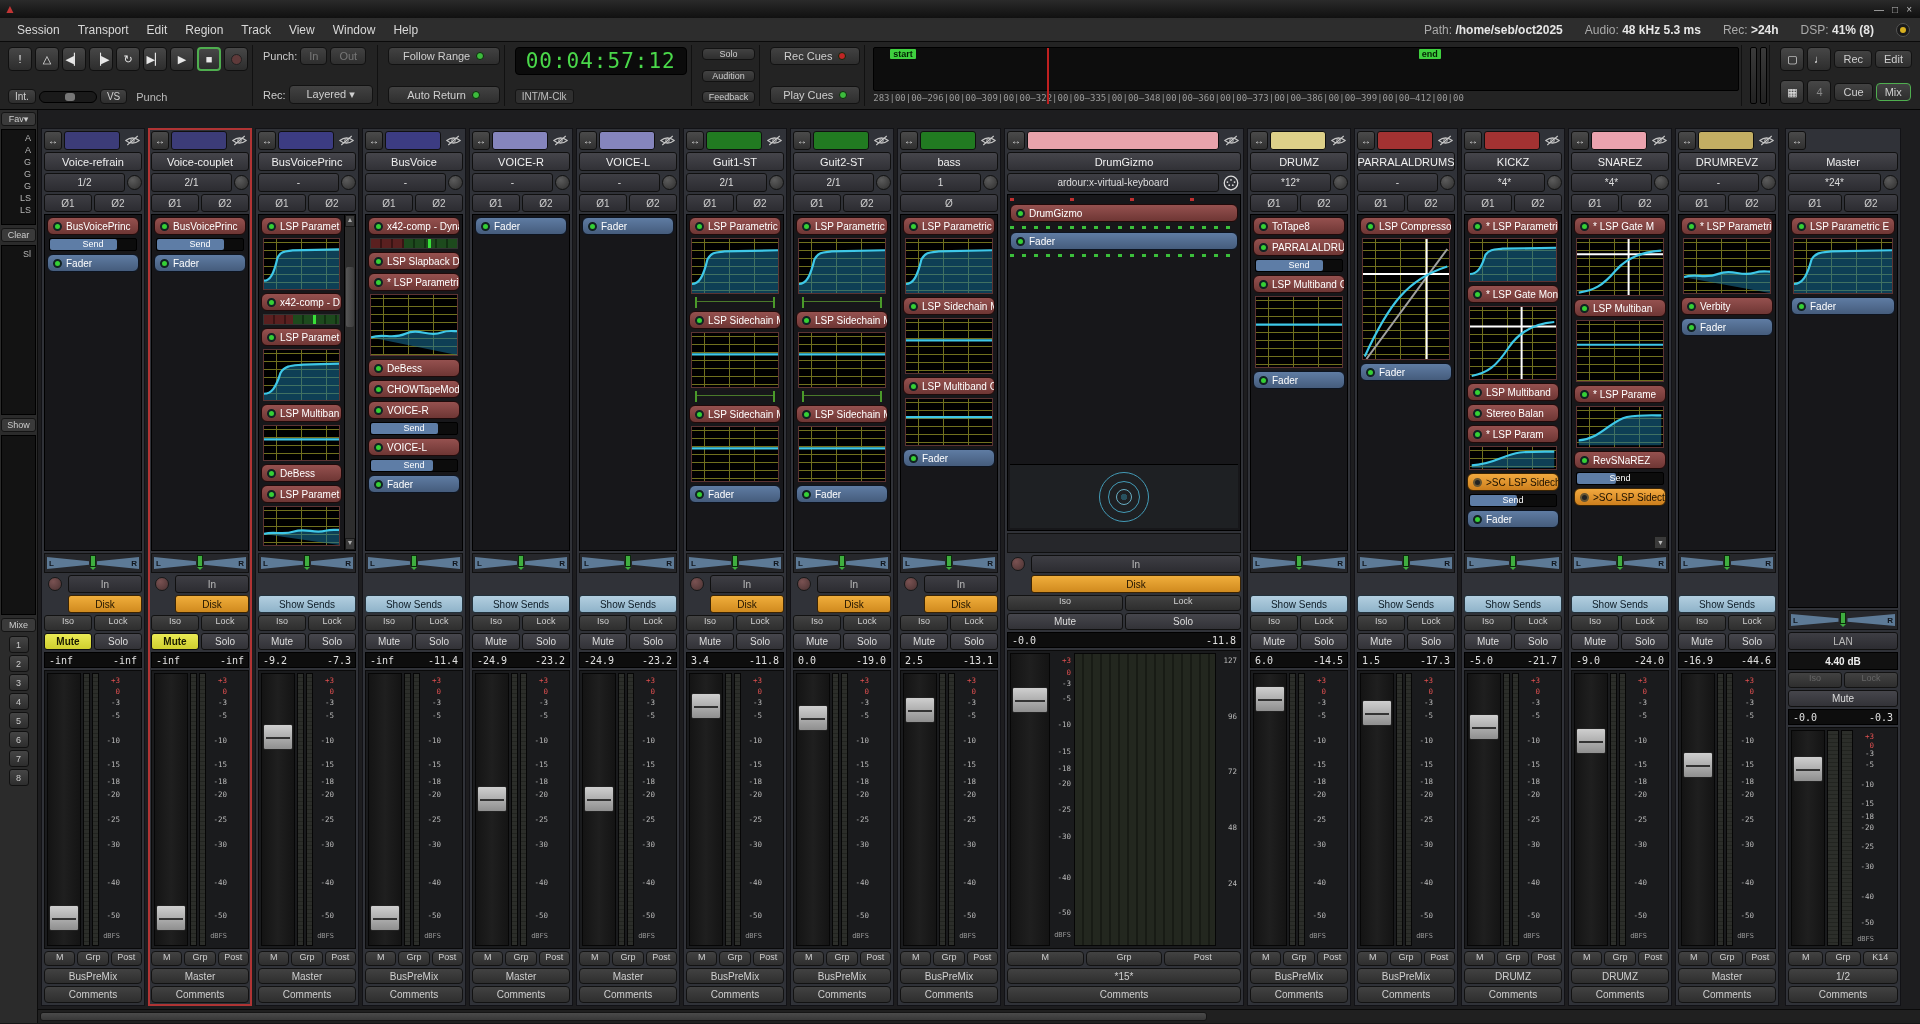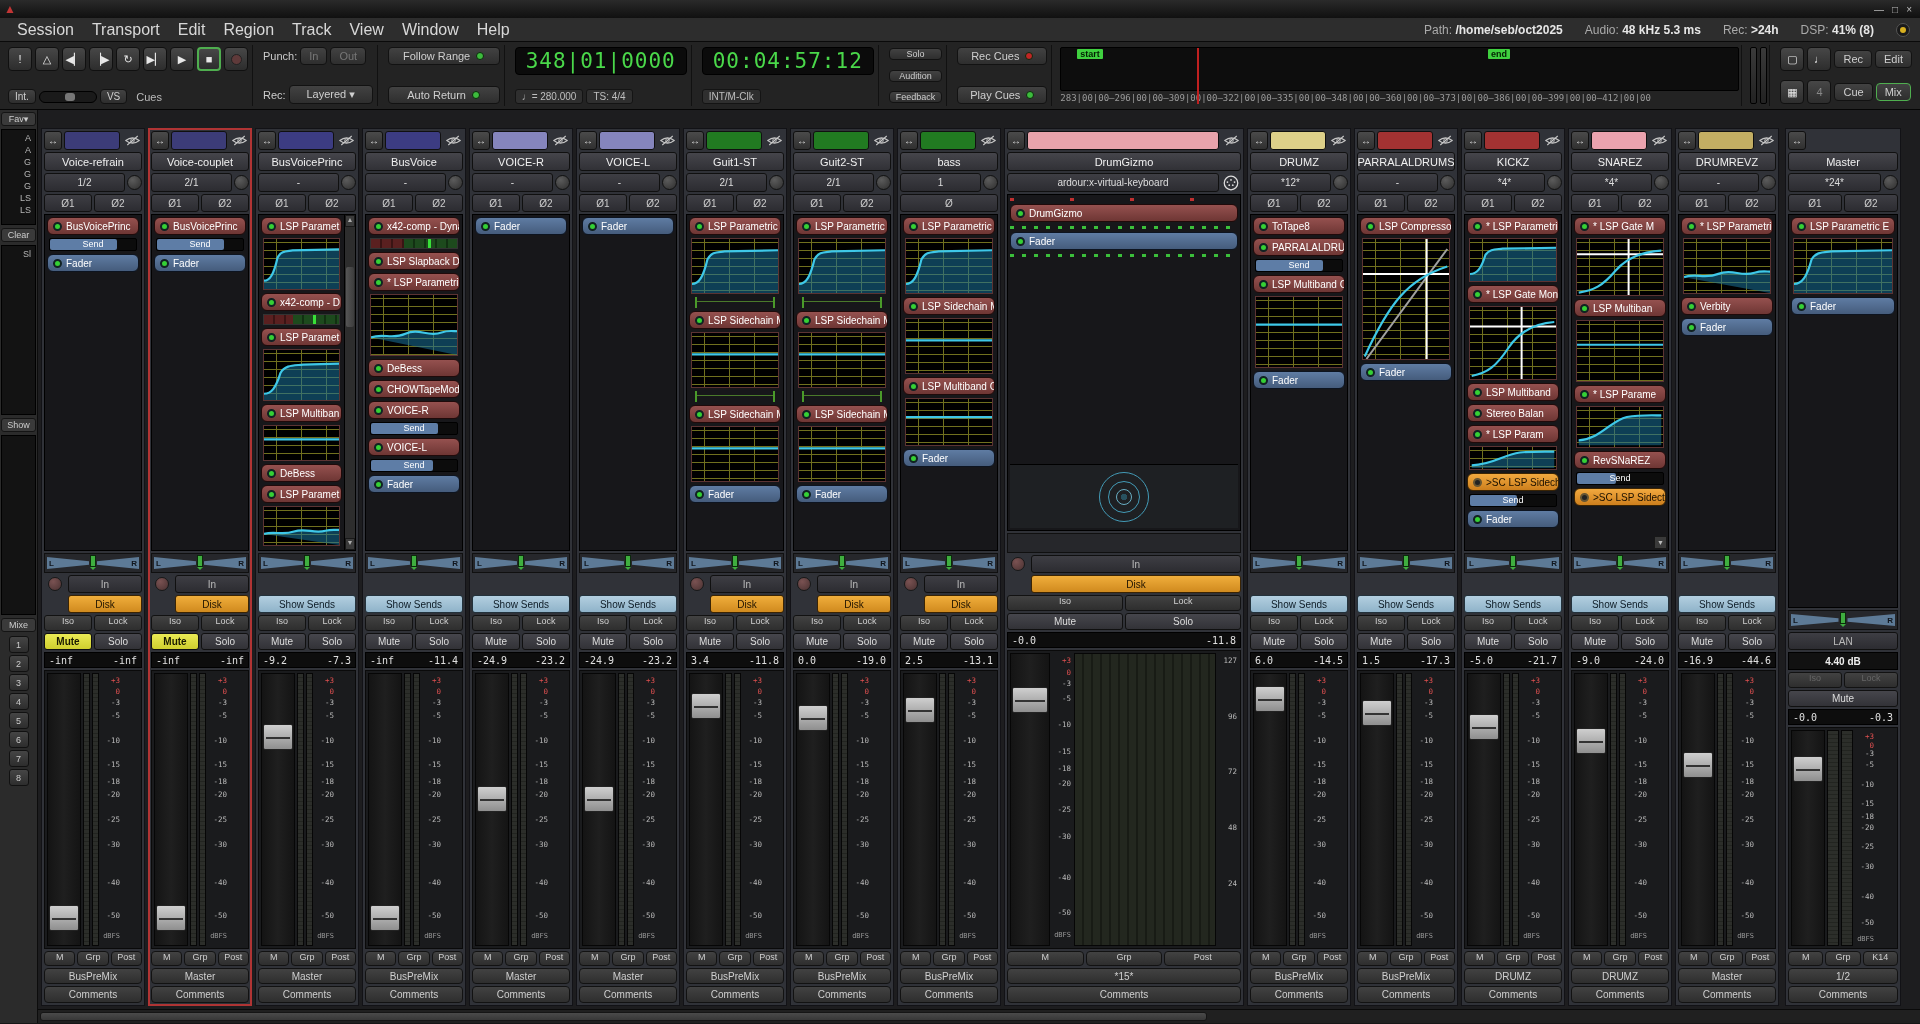--- a/index.html
+++ b/index.html
@@ -3,21 +3,21 @@
 <meta charset="utf-8">
 <style>
   * { margin:0; padding:0; box-sizing:border-box; }
   html,body { width:1920px; height:1024px; background:#161616; overflow:hidden;
     font-family:"Liberation Sans", sans-serif; color:#d6d6d6; font-size:11px; }
   .titlebar { height:18px; background:linear-gradient(#2a2a2a,#101010); display:flex; align-items:center; position:relative; }
   .logo { color:#c23535; font-size:12px; margin-left:4px; }
   .wtitle { position:absolute; left:0; right:0; text-align:center; color:#eee; font-weight:bold; font-size:11px; }
   .wctl { margin-left:auto; display:flex; gap:8px; padding-right:8px; color:#bbb; font-size:10px; z-index:2; }
   .menubar { height:24px; background:#2d2d2d; display:flex; align-items:center; padding-left:8px; border-bottom:1px solid #0a0a0a; }
-  .menuitem { padding:0 9px; color:#d8d8d8; font-size:16px; }
+  .menuitem { padding:0 9px; color:#d8d8d8; font-size:12px; }
   .meta { margin-left:auto; display:flex; gap:22px; align-items:center; padding-right:10px; color:#aaa; font-size:12px; }
   .meta b { color:#e6e6e6; font-weight:bold; }
   .led-dot { width:14px; height:14px; border-radius:50%; background:#1a1a1a; border:1px solid #555; display:inline-flex; align-items:center; justify-content:center; }
   .led-dot i { width:6px; height:6px; border-radius:50%; background:#d8b020; }
   .toolbar { height:68px; background:#232323; border-bottom:1px solid #050505; display:flex; align-items:stretch; padding:3px 4px; gap:6px; }
   .tgroup { display:flex; flex-direction:column; justify-content:space-between; padding:2px 4px; border-right:1px solid #111; }
   .trow { display:flex; gap:3px; align-items:center; }
   .btn { background:linear-gradient(#424242,#2e2e2e); border:1px solid #121212; border-radius:4px;
     color:#cfcfcf; padding:2px 8px; font-size:11px; text-align:center; }
   .btn.small { padding:1px 6px; font-size:10px; }
@@ -200,50 +200,41 @@
       <span class="tbtn rec">
           <i></i>
         </span>
     </div>
     <div class="trow">
       <span class="btn small">Int.</span>
       <span class="slider">
           <i></i>
         </span>
       <span class="btn small">VS</span>
-      <span style="color:#bbb;font-size:11px;padding:0 6px;">Cues</span>
+      <span style="color:#bbb;font-size:11px;padding:0 6px;">Punch</span>
     </div>
   </div>
   <div class="tgroup">
     <div class="trow">
       <span style="color:#ccc">Punch:</span>
       <span class="btn dim">In</span>
       <span class="btn dim">Out</span>
     </div>
     <div class="trow">
       <span style="color:#ccc">Rec:</span>
       <span class="btn" style="min-width:84px"><span>Layered</span> ▾</span>
     </div>
   </div>
   <div class="tgroup">
     <div class="trow">
         <span class="btn" style="width:112px"><span>Follow Range</span><span class="ledg"></span></span>
       </div>
     <div class="trow">
         <span class="btn" style="width:112px"><span>Auto Return</span><span class="ledg"></span></span>
       </div>
-  </div>
-  <div class="tgroup">
-    <div class="trow">
-        <span class="clock">348|01|0000</span>
-      </div>
-    <div class="trow">
-      <span class="subinfo">♩= 280.000</span>
-      <span class="subinfo">TS: 4/4</span>
-    </div>
   </div>
   <div class="tgroup">
     <div class="trow">
         <span class="clock">00:04:57:12</span>
       </div>
     <div class="trow">
         <span class="subinfo">INT/M-Clk</span>
       </div>
   </div>
   <div class="tgroup stack3">

